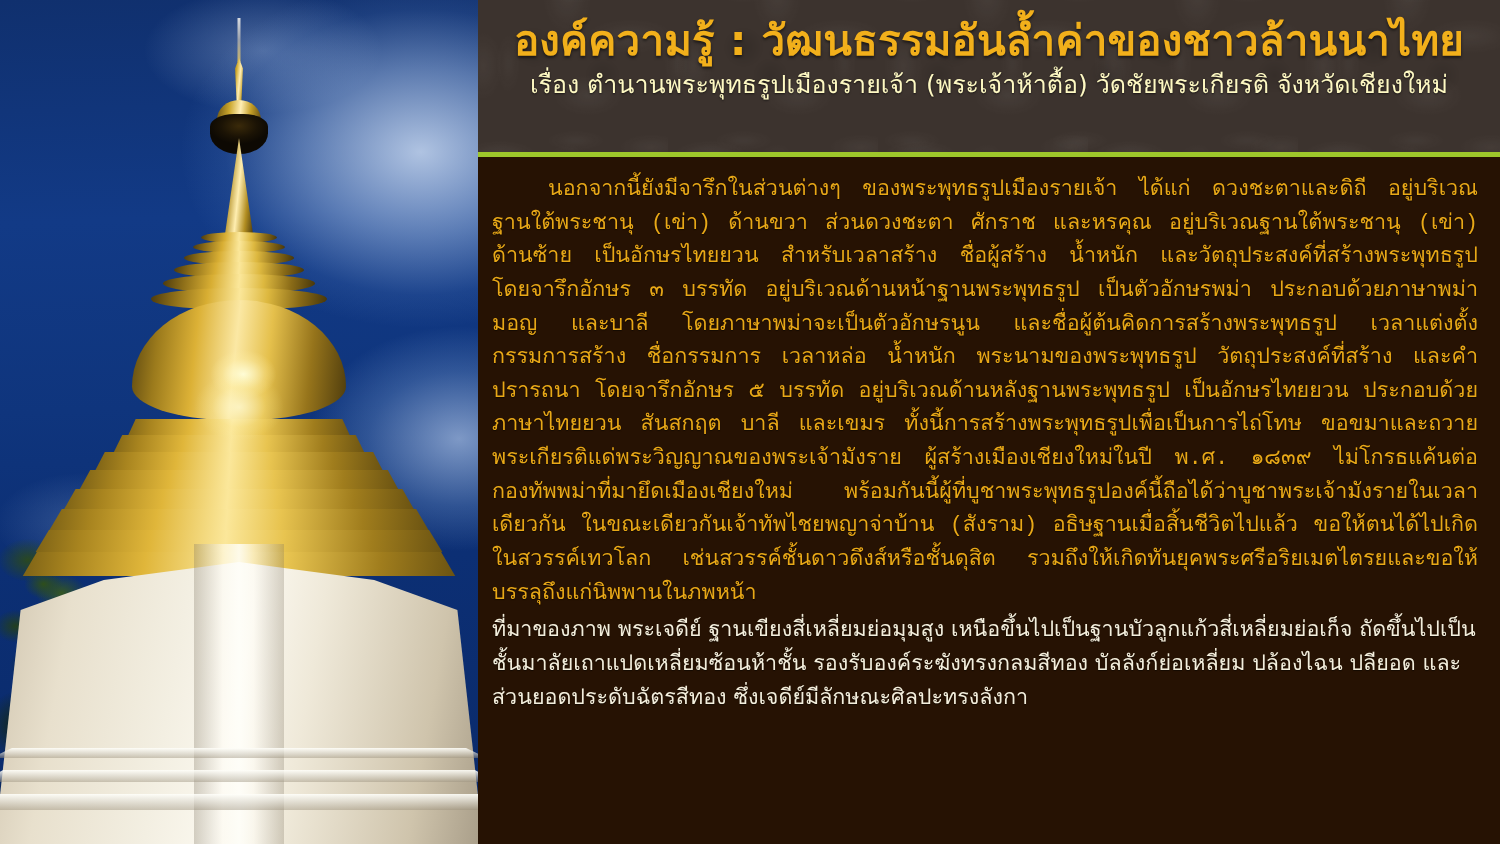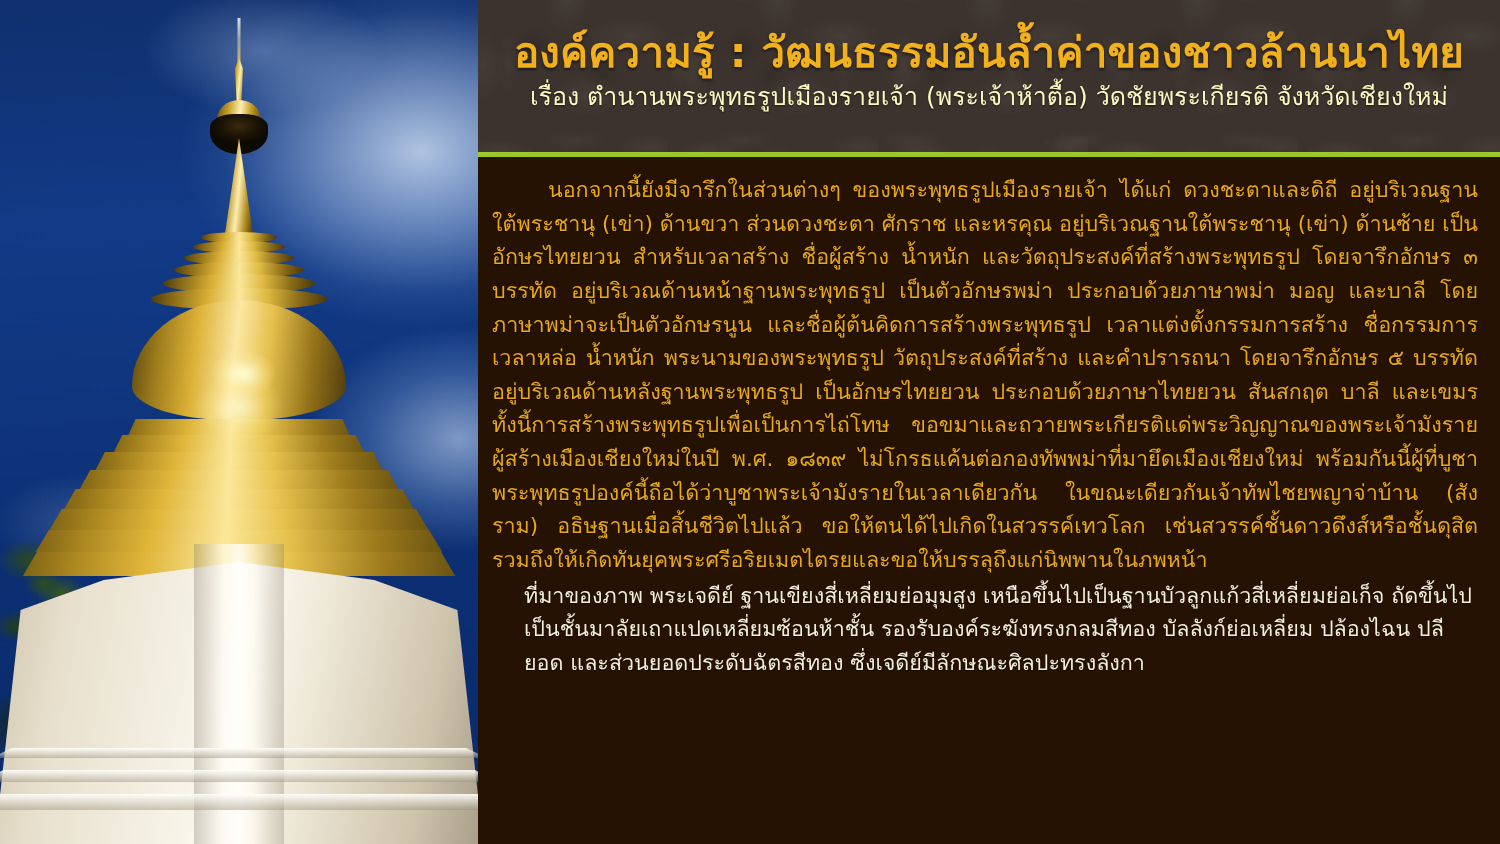--- a/index.html
+++ b/index.html
@@ -249,21 +249,21 @@
     background-repeat: repeat;
     background-size: 168px 148px;
     background-image:
       radial-gradient(ellipse 40px 14px at 70% 22%, rgba(255,255,255,0.035) 0%, rgba(255,255,255,0) 72%),
       radial-gradient(ellipse 16px 40px at 30% 70%, rgba(255,255,255,0.032) 0%, rgba(255,255,255,0) 74%),
       radial-gradient(circle 26px at 86% 78%,      rgba(0,0,0,0.10) 0%, rgba(0,0,0,0) 72%);
   }
   .header-text {
     position: relative;
     z-index: 3;
-    padding-top: 28px;
+    padding-top: 16px;
     text-align: center;
   }
   .title {
     margin: 0;
     font-size: 42px;
     line-height: 1.18;
     font-weight: 700;
     color: #F2B01B;
     letter-spacing: 0.2px;
     text-shadow: 0 2px 3px rgba(0,0,0,0.55);
@@ -293,26 +293,25 @@
   .para {
     margin: 0;
     font-size: 21.5px;
     line-height: 1.565;
     color: #E8A817;
     text-align: justify;
     text-justify: inter-word;
     text-shadow: 0 1px 1px rgba(0,0,0,0.5);
     word-break: break-word;
   }
-  .para.first { text-indent: 56px; }
+  .para.first { text-indent: 56px; font-family: Liberation Mono, monospace; }
   .para.caption {
     margin-top: 2px;
     color: #F3EEDC;
     text-align: left;
-    margin-left: 32px;
   }
 </style>
 </head>
 <body>
 
 <div class="slide">
 
   <div class="photo-panel">
     <div class="sky"></div>
     <div class="tree"></div>

